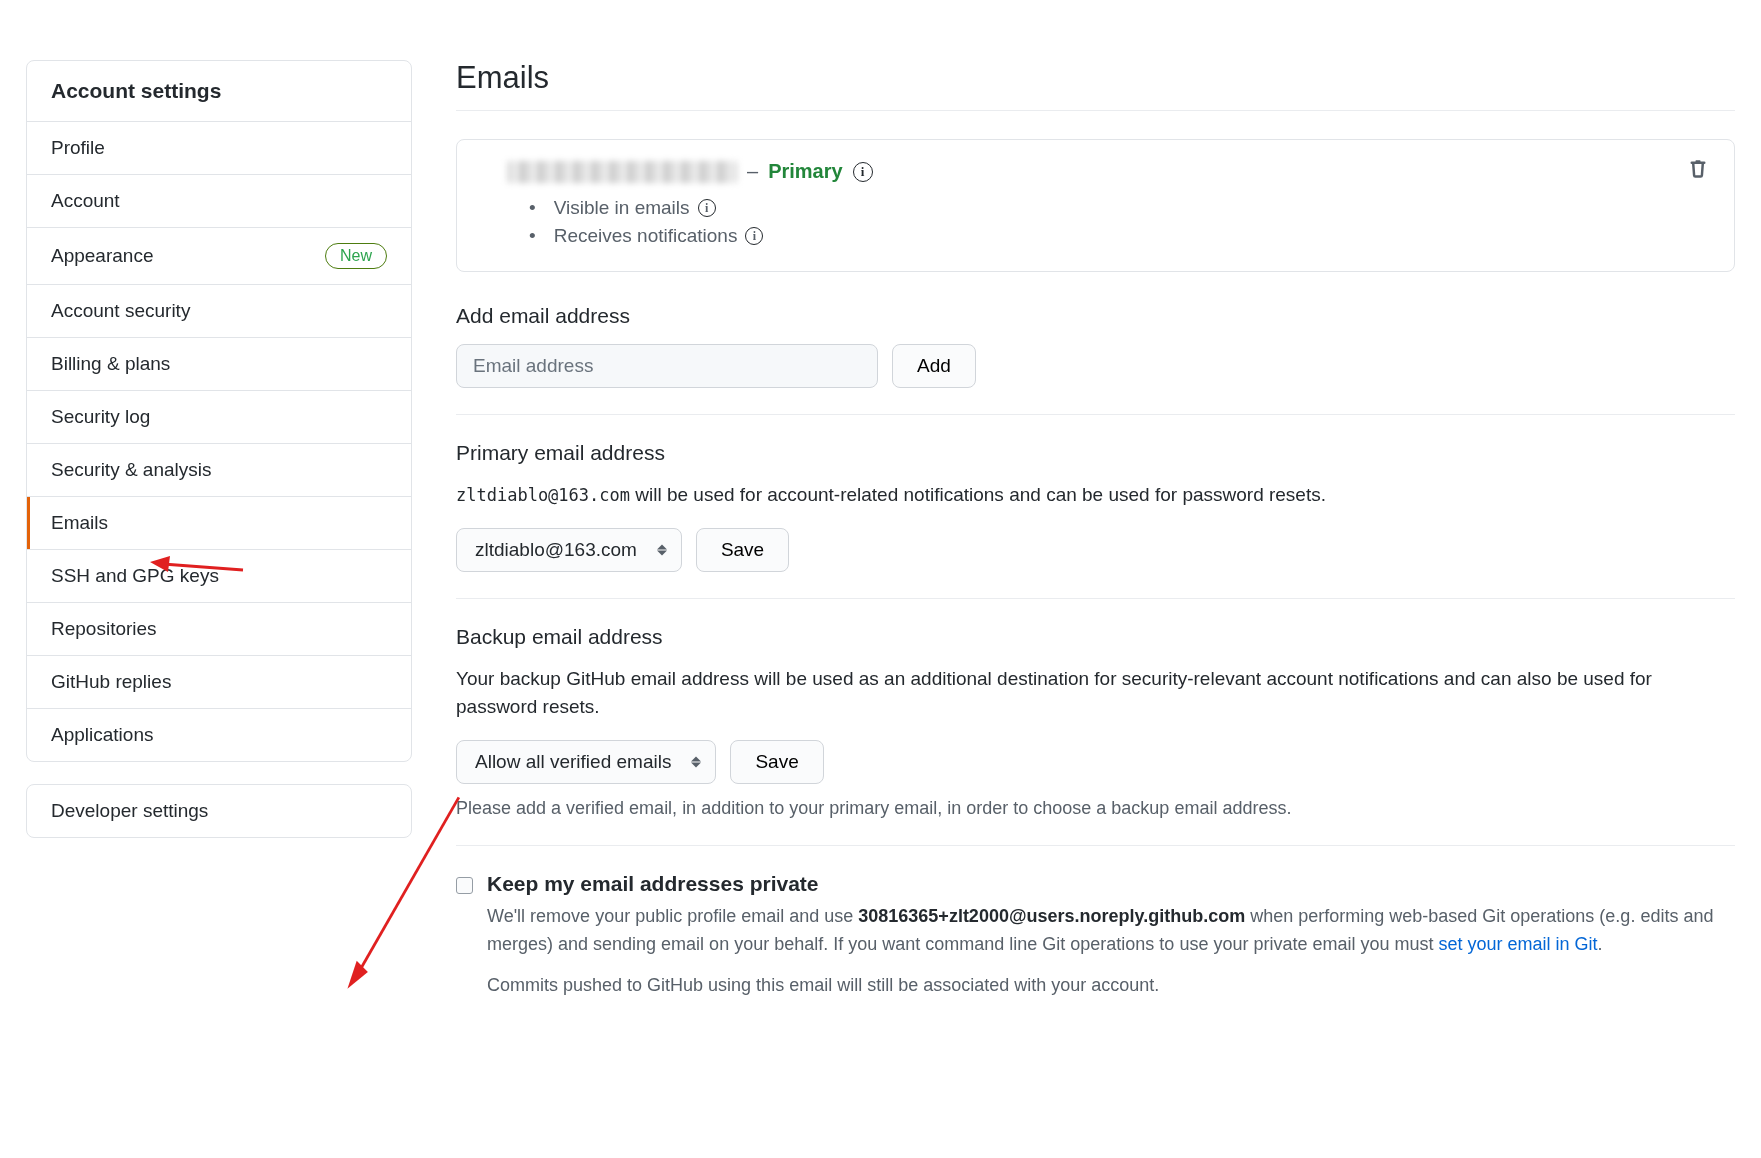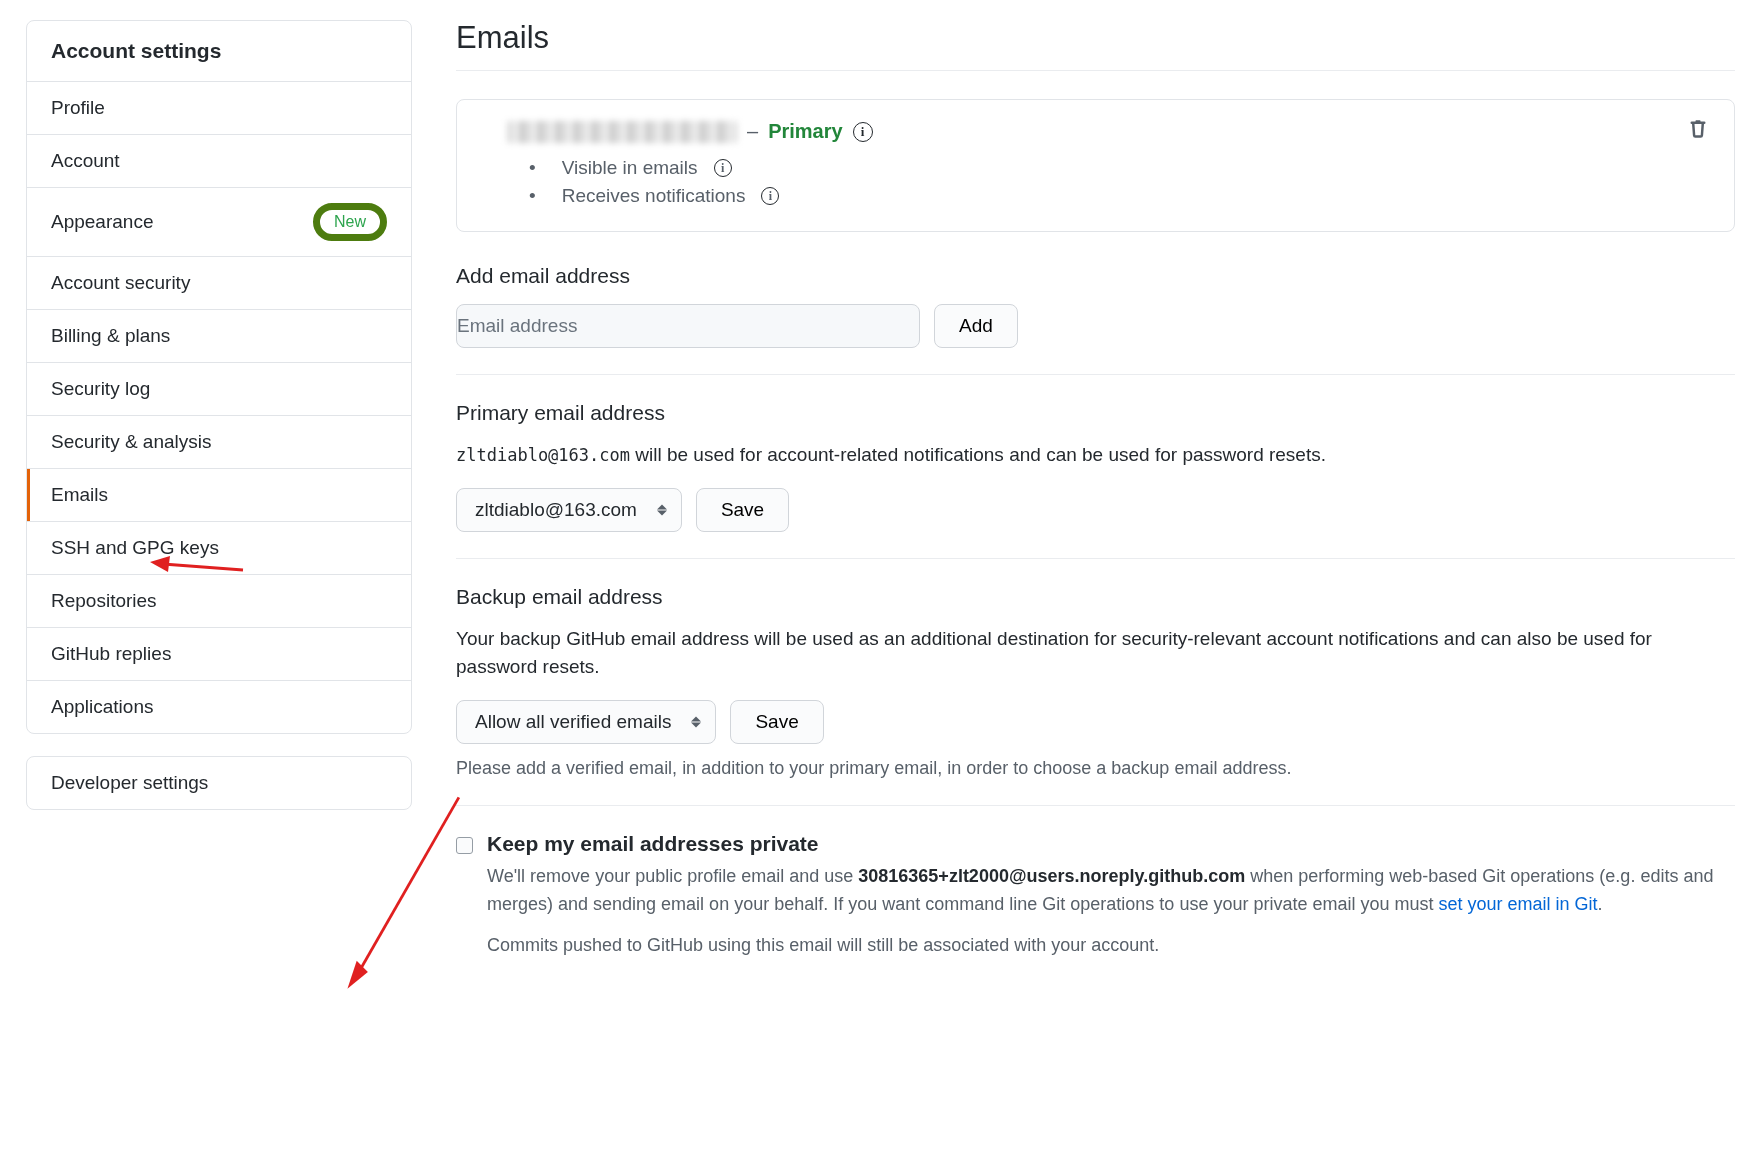--- a/index.html
+++ b/index.html
@@ -3,21 +3,21 @@
 <meta charset="utf-8">
 <style>
   * { box-sizing: border-box; margin: 0; padding: 0; }
   body {
     font-family: -apple-system, BlinkMacSystemFont, "Segoe UI", Helvetica, Arial, sans-serif;
     color: #24292e;
     background: #fff;
     font-size: 14px;
     padding: 20px 26px;
   }
-  .layout { display: flex; gap: 44px; }
+  .layout { display: flex; gap: 44px; margin-top: 40px; }
   .sidebar { width: 386px; flex-shrink: 0; }
   .nav-box {
     border: 1px solid #e1e4e8;
     border-radius: 8px;
     overflow: hidden;
     margin-bottom: 22px;
   }
   .nav-header {
     padding: 18px 24px;
     font-weight: 600;
@@ -36,21 +36,21 @@
   }
   .nav-item:last-child { border-bottom: none; }
   .nav-item.active::before {
     content: '';
     position: absolute;
     left: 0; top: 0; bottom: 0;
     width: 3px;
     background: #e36209;
   }
   .badge-new {
-    border: 7px solid #4d7c0f;
+    border: 1px solid #4d7c0f;
     color: #2da44e;
     border-radius: 999px;
     padding: 3px 14px;
     font-size: 16px;
     font-weight: 500;
   }
   .main { flex: 1; min-width: 0; }
   h1.page-title {
     font-size: 31px;
     font-weight: 400;
@@ -77,29 +77,29 @@
   .info-icon {
     width: 20px; height: 20px; border: 1.8px solid #24292e; border-radius: 50%;
     display: inline-flex; align-items: center; justify-content: center;
     font-size: 13px; font-weight: 700; font-family: Georgia, serif;
   }
   .trash-btn {
     position: absolute; right: 22px; top: 18px;
     width: 24px; height: 26px; cursor: pointer; color: #586069;
   }
   ul.email-meta { list-style: disc; padding-left: 22px; color: #586069; }
-  ul.email-meta li { font-size: 19px; margin-bottom: 6px; display: flex; align-items: center; gap: 16px; }
+  ul.email-meta li { font-size: 19px; margin-bottom: 6px; display: flex; align-items: center; gap: 8px; }
   ul.email-meta li::before { content: '•'; margin-right: 10px;}
   .section { padding-bottom: 26px; border-bottom: 1px solid #eaecef; margin-bottom: 26px; }
   .section.no-border { border-bottom: none; }
   .section h3 { font-size: 21px; font-weight: 400; margin-bottom: 16px; }
   .form-row { display: flex; gap: 14px; align-items: center; }
   input.text-input {
-    width: 464px; height: 44px;
-    padding: 8px 0; font-size: 19px;
+    width: 422px; height: 44px;
+    padding: 8px 16px; font-size: 19px;
     background: #f6f8fa;
     border: 1px solid #d1d5da; border-radius: 8px;
     color: #24292e;
   }
   input.text-input::placeholder { color: #6a737d; }
   .btn {
     height: 44px; padding: 0 24px;
     background: #fafbfc;
     border: 1px solid #d1d5da; border-radius: 8px;
     font-size: 19px; font-weight: 500;

